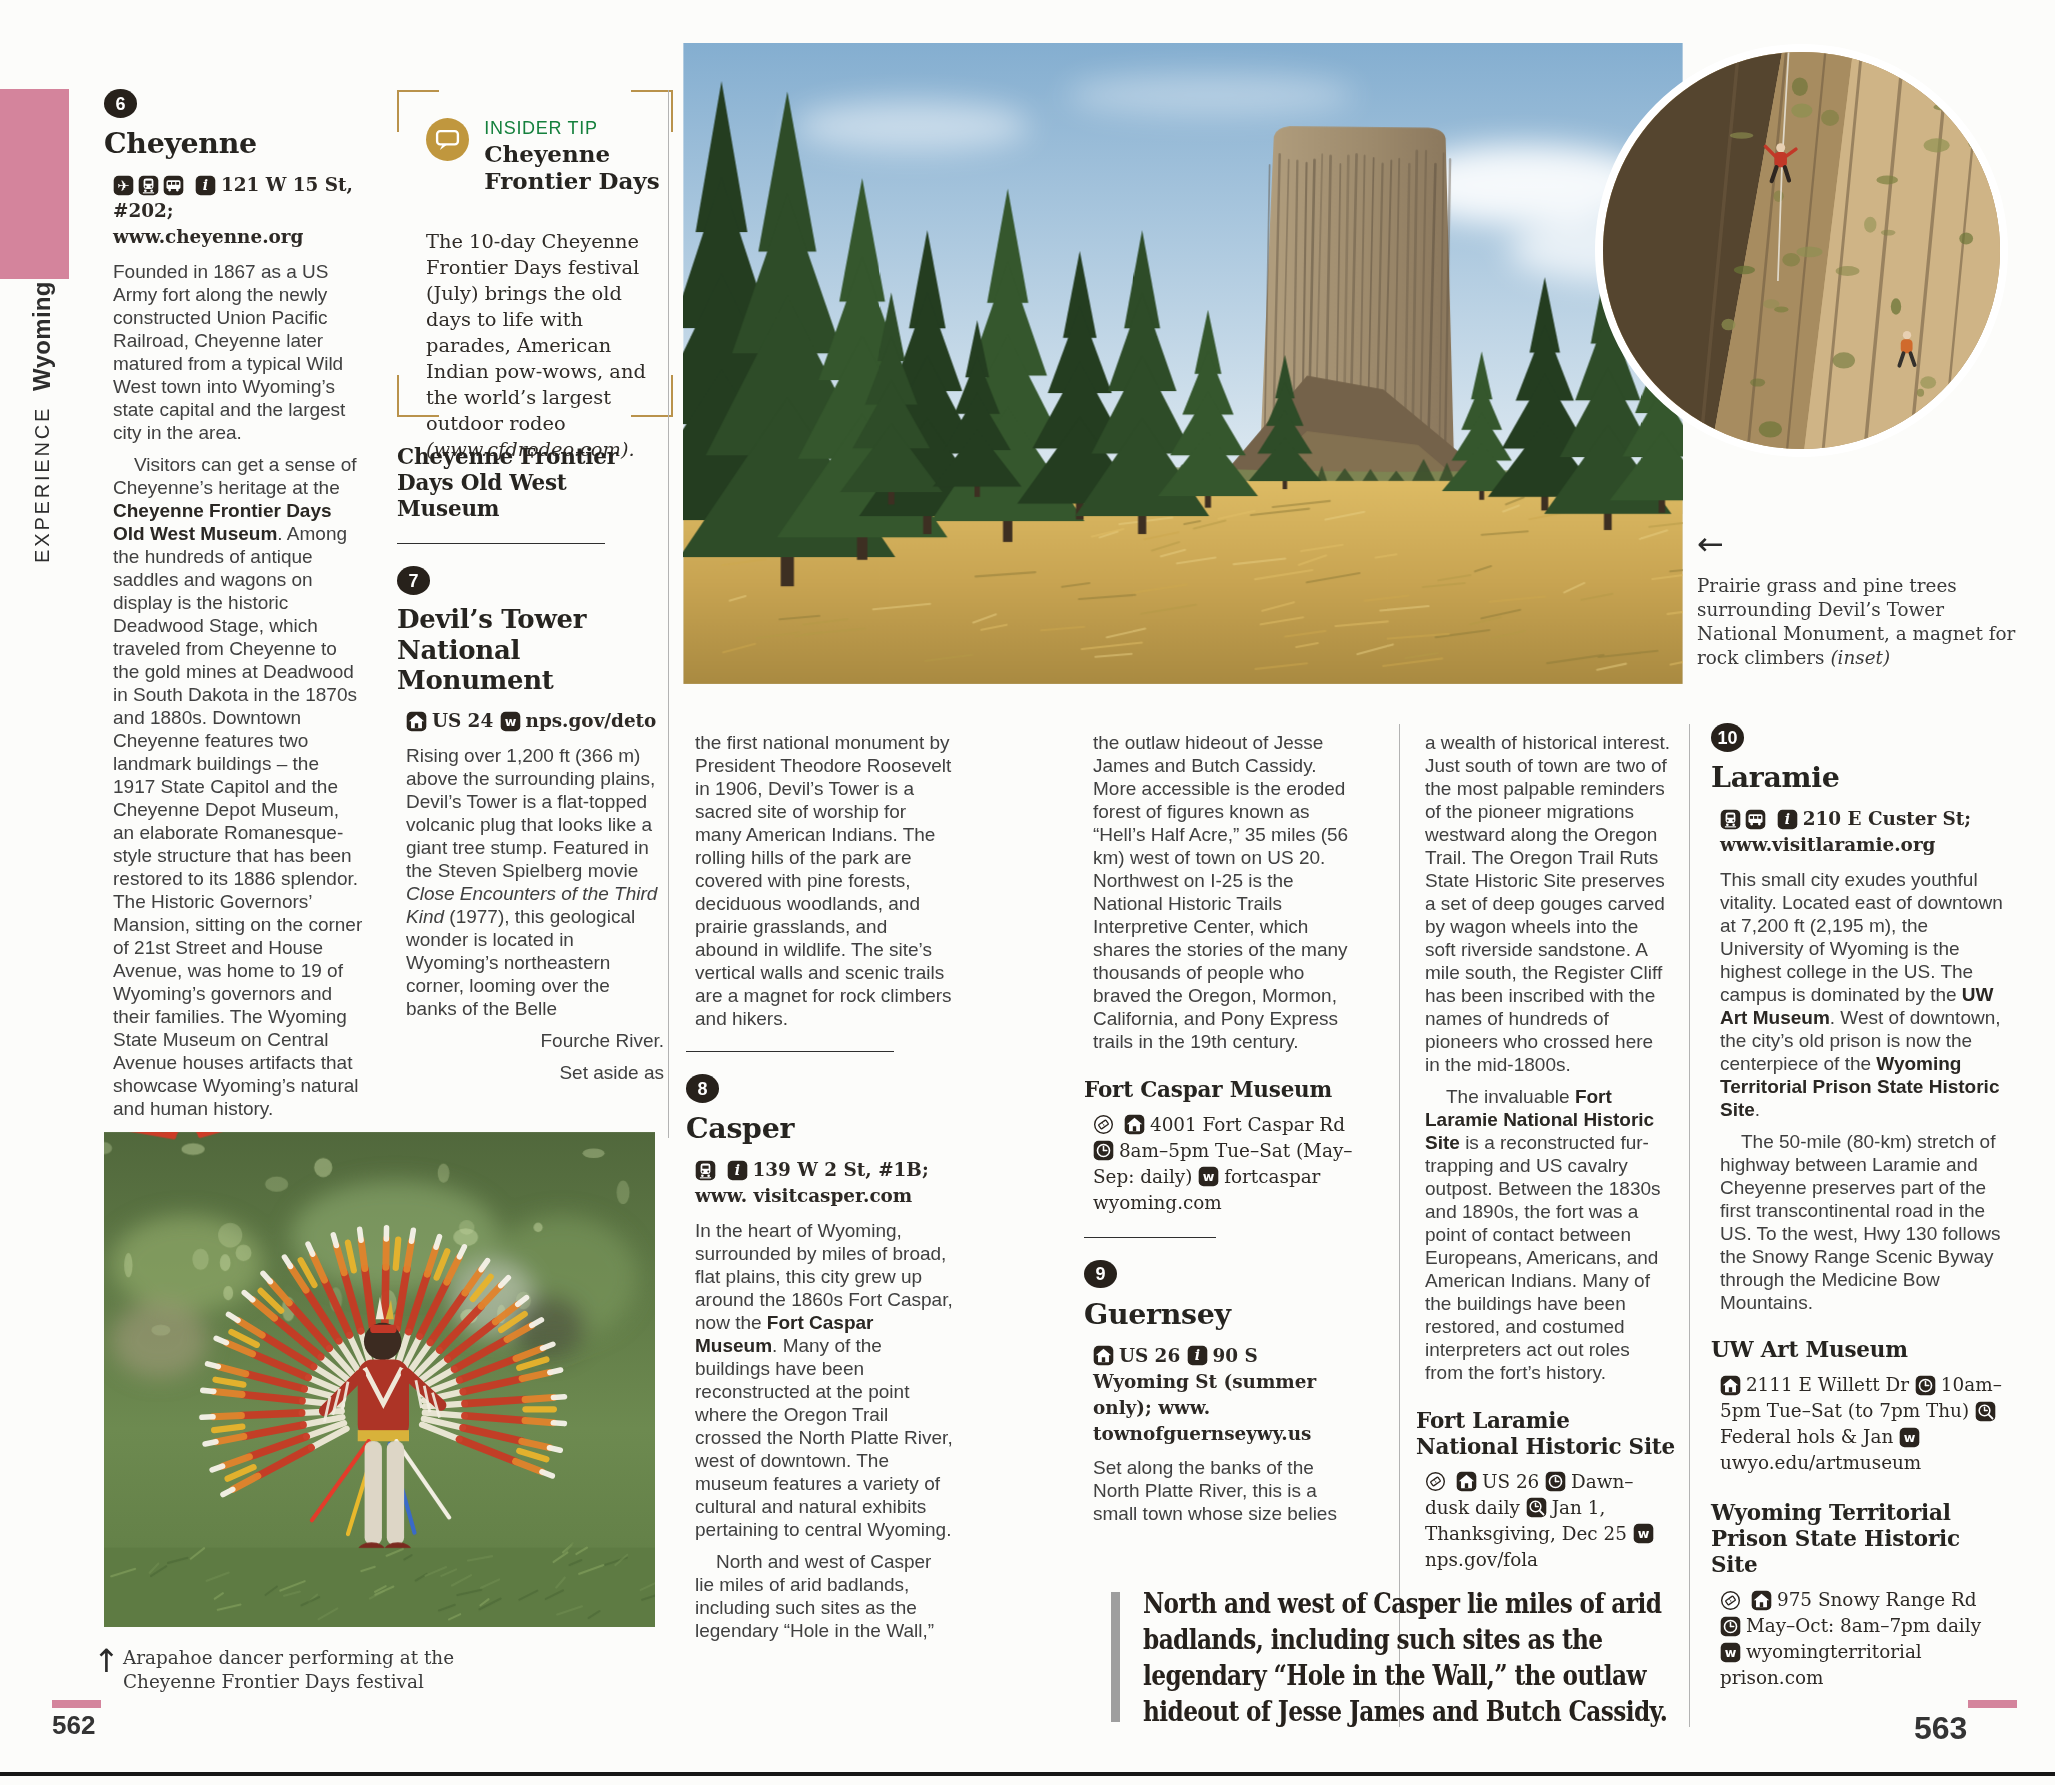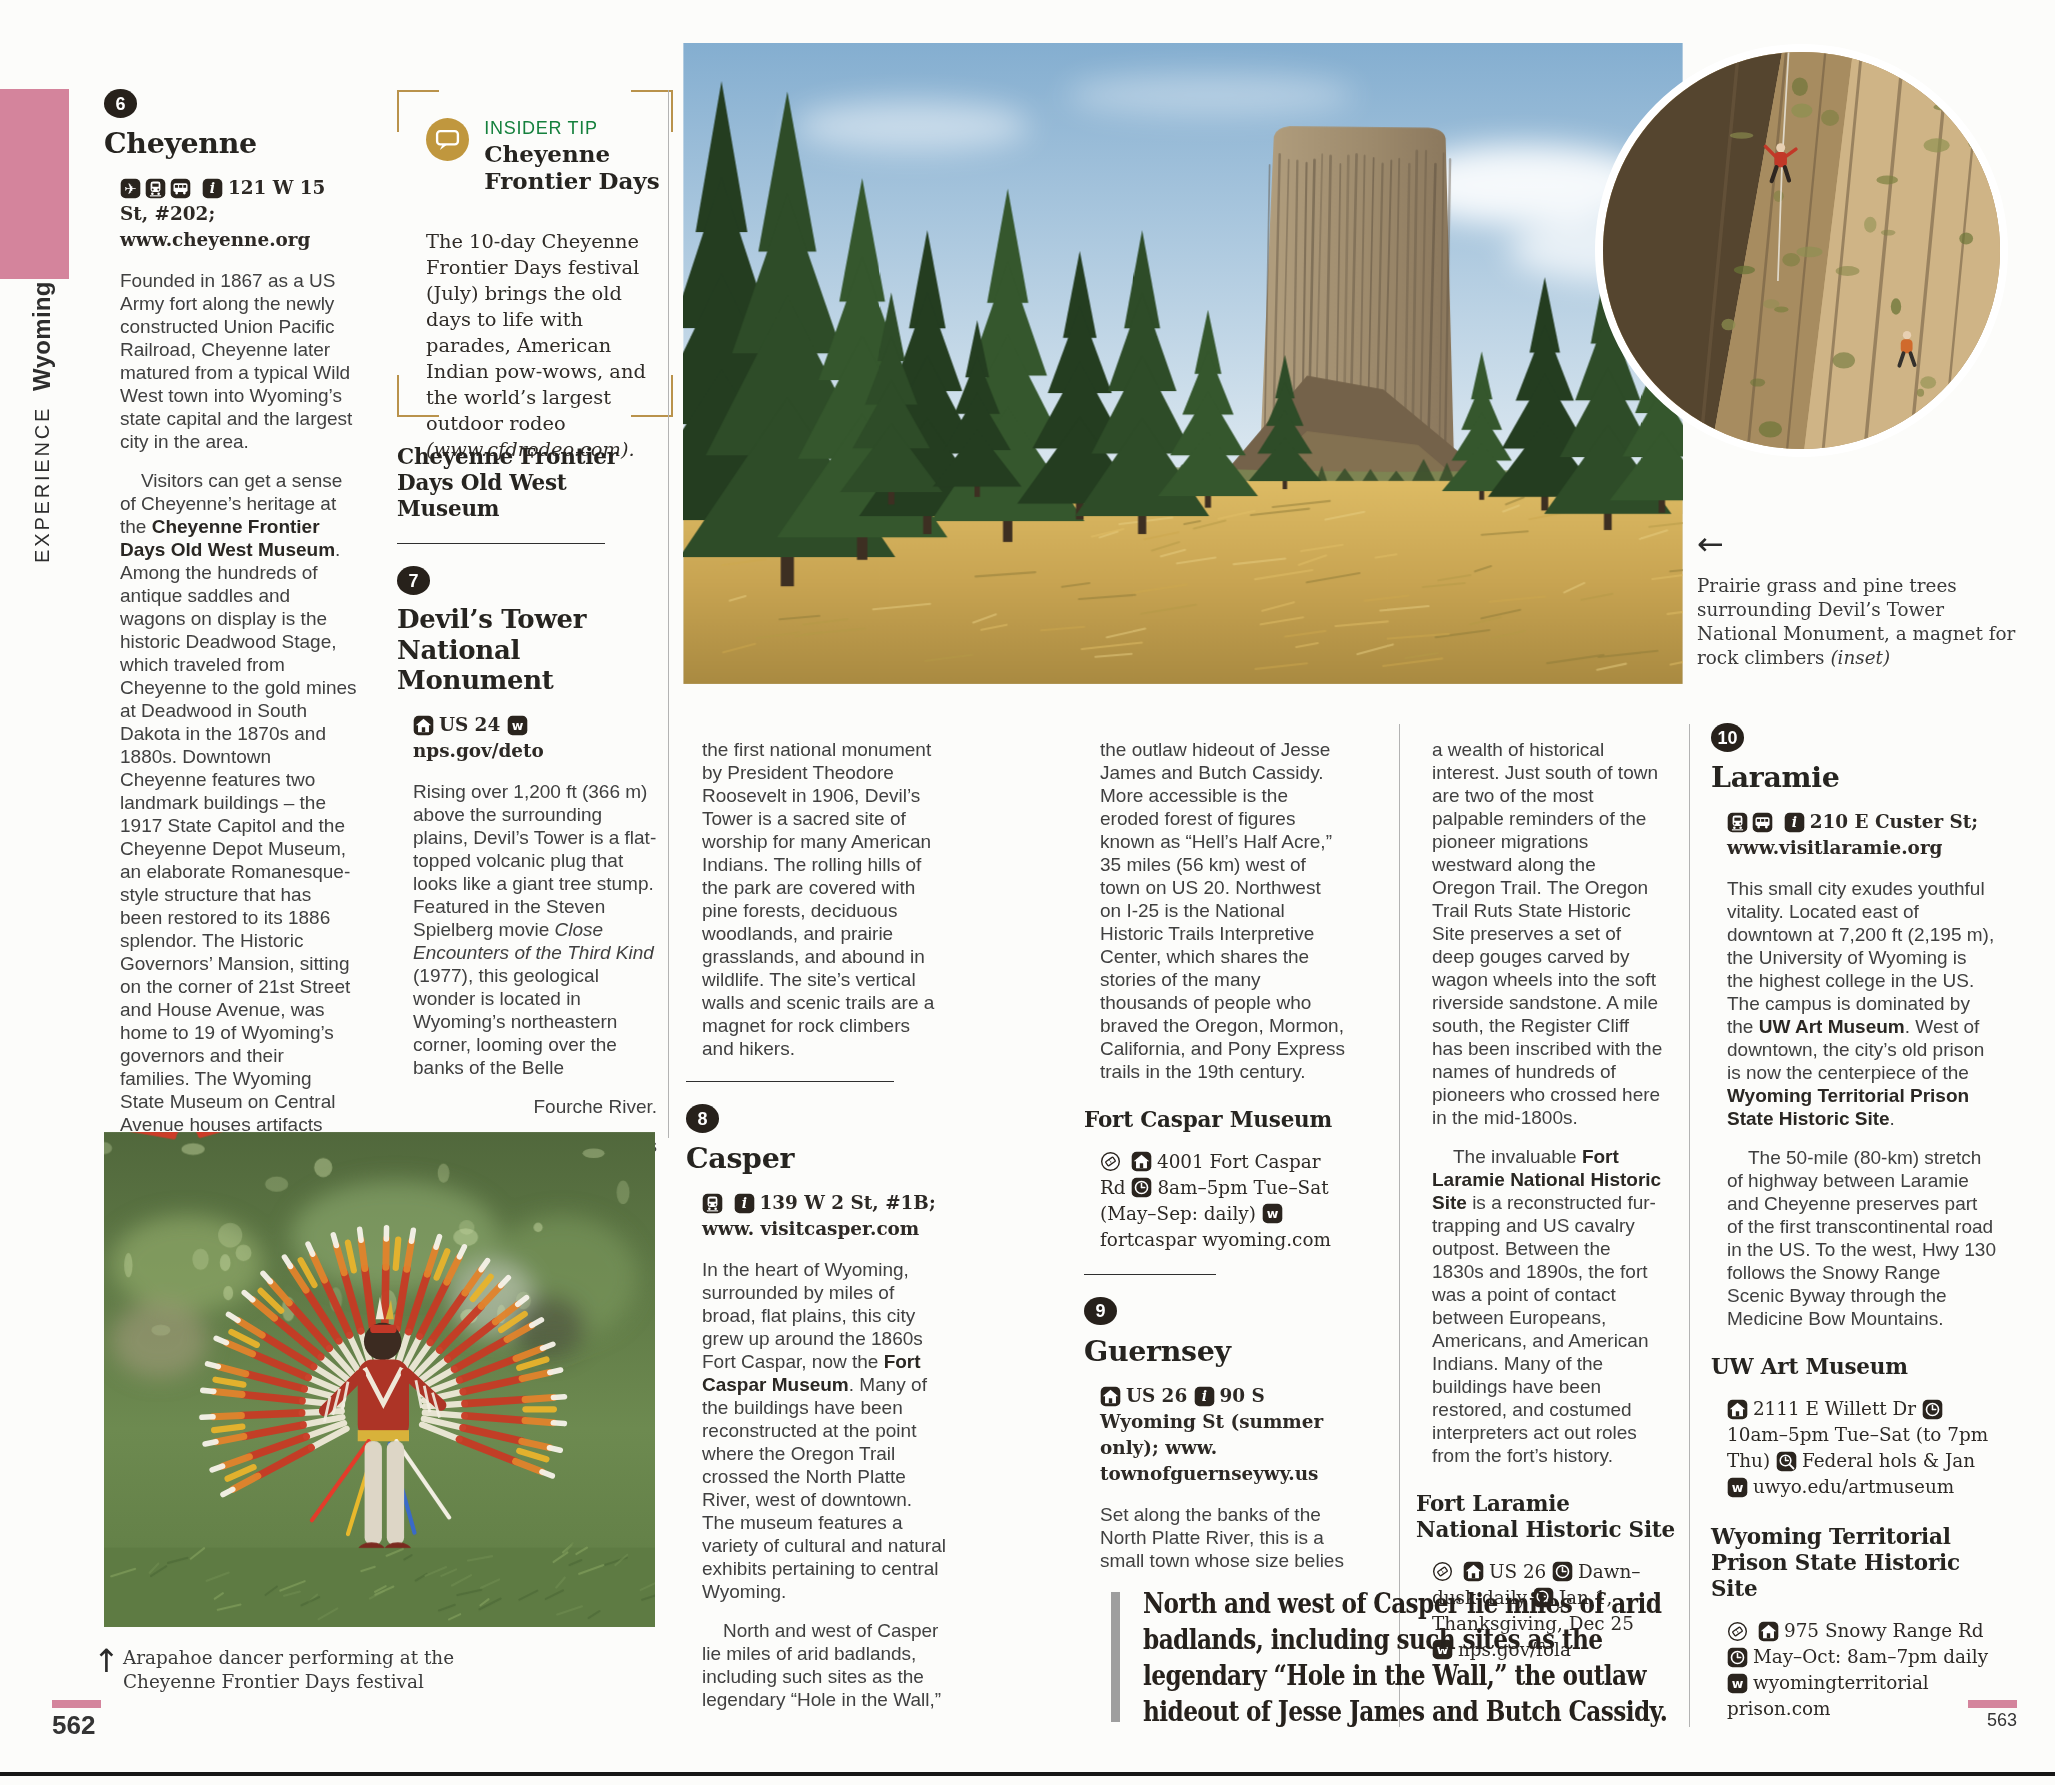--- a/index.html
+++ b/index.html
@@ -13,21 +13,21 @@
   .sv-kicker{font-size:20px;letter-spacing:2.8px;}
   .sv-region{font-weight:700;font-size:24px;margin-inline-start:15.3px;letter-spacing:0.3px;}
   
   .col{font-size:19px;line-height:23px;color:#404040;}
   #col1{left:104px;top:88px;width:269px;}
   #col2{left:397px;top:444px;width:276px;}
   #col3{left:686px;top:722px;width:276px;}
   #col4{left:1084px;top:722px;width:279px;}
   #col5{left:1416px;top:722px;width:263px;}
   #col6{left:1711px;top:722px;width:302px;}
-  .col p{margin:16px;}
+  .col p{margin:9px;}
   .indent{text-indent:21px;}
   .tail{text-align:right;}
   b.run{color:#2a2723;}
   .badge{display:flex;align-items:center;justify-content:center;width:33px;height:28.4px;
     border-radius:50%;background:#27211b;color:#fff;font:700 18px/1 "Liberation Sans",sans-serif;
     margin:1.4px 0 9.7px 0;}
   .sec-title{font-family:"DejaVu Serif",serif;font-weight:700;color:#262420;font-size:28.4px;
     line-height:32px;letter-spacing:-0.3px;margin:0 0 12.5px 0;}
   .sub-head{font-family:"DejaVu Serif",serif;font-weight:700;color:#262420;font-size:21.5px;
     line-height:26px;letter-spacing:-0.2px;margin:23.6px 0 5.5px 0;}
@@ -75,21 +75,21 @@
   
   #pq-bar{left:1111px;top:1592px;width:9px;height:130px;background:var(--qbar);}
   #pq-text{left:1143px;top:1586px;width:646px;font-family:"DejaVu Serif",serif;font-weight:700;
     color:#26211c;font-size:27px;line-height:36px;letter-spacing:-0.7px;transform:scaleX(.86);
     transform-origin:left top;}
   
   .pgbar{width:49px;height:7.6px;background:var(--pink);}
   #pgbar-l{left:52px;top:1700px;}
   #pgnum-l{left:52px;top:1710px;font-weight:700;font-size:26px;color:#343434;}
   #pgbar-r{left:1968px;top:1700px;}
-  #pgnum-r{left:1914px;top:1710px;width:103px;text-align:right;font-weight:400;font-size:18px;color:#343434;}
+  #pgnum-r{left:1914px;top:1710px;width:103px;font-weight:700;font-size:32px;color:#343434;}
 </style>
 </head>
 <body>
 
 <svg width="0" height="0" style="position:absolute" aria-hidden="true">
   <defs>
     <symbol id="i-plane" viewBox="0 0 30 30">
         <rect x="1" y="1" width="28" height="28" rx="7" fill="#2a241e"></rect>
         <text x="15" y="22.5" text-anchor="middle" font-family="DejaVu Sans" font-size="21" fill="#fff">✈</text>
       </symbol>

